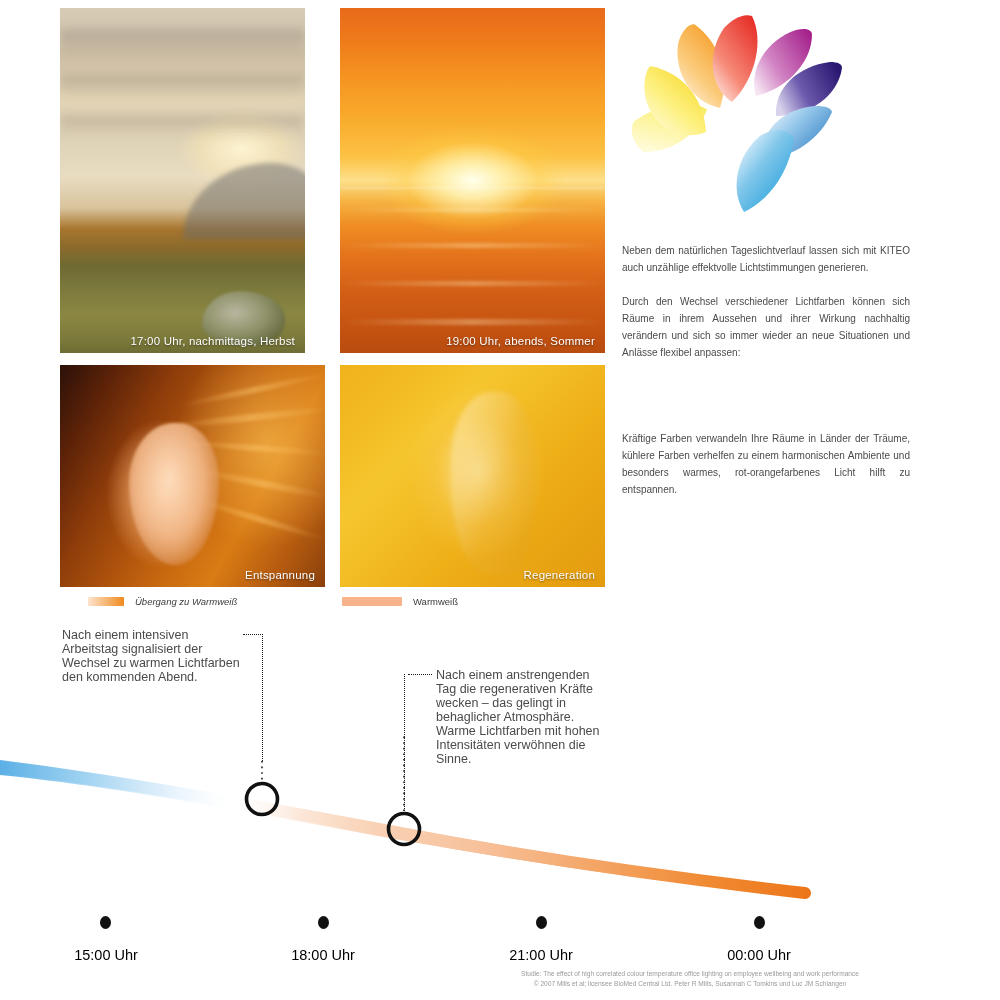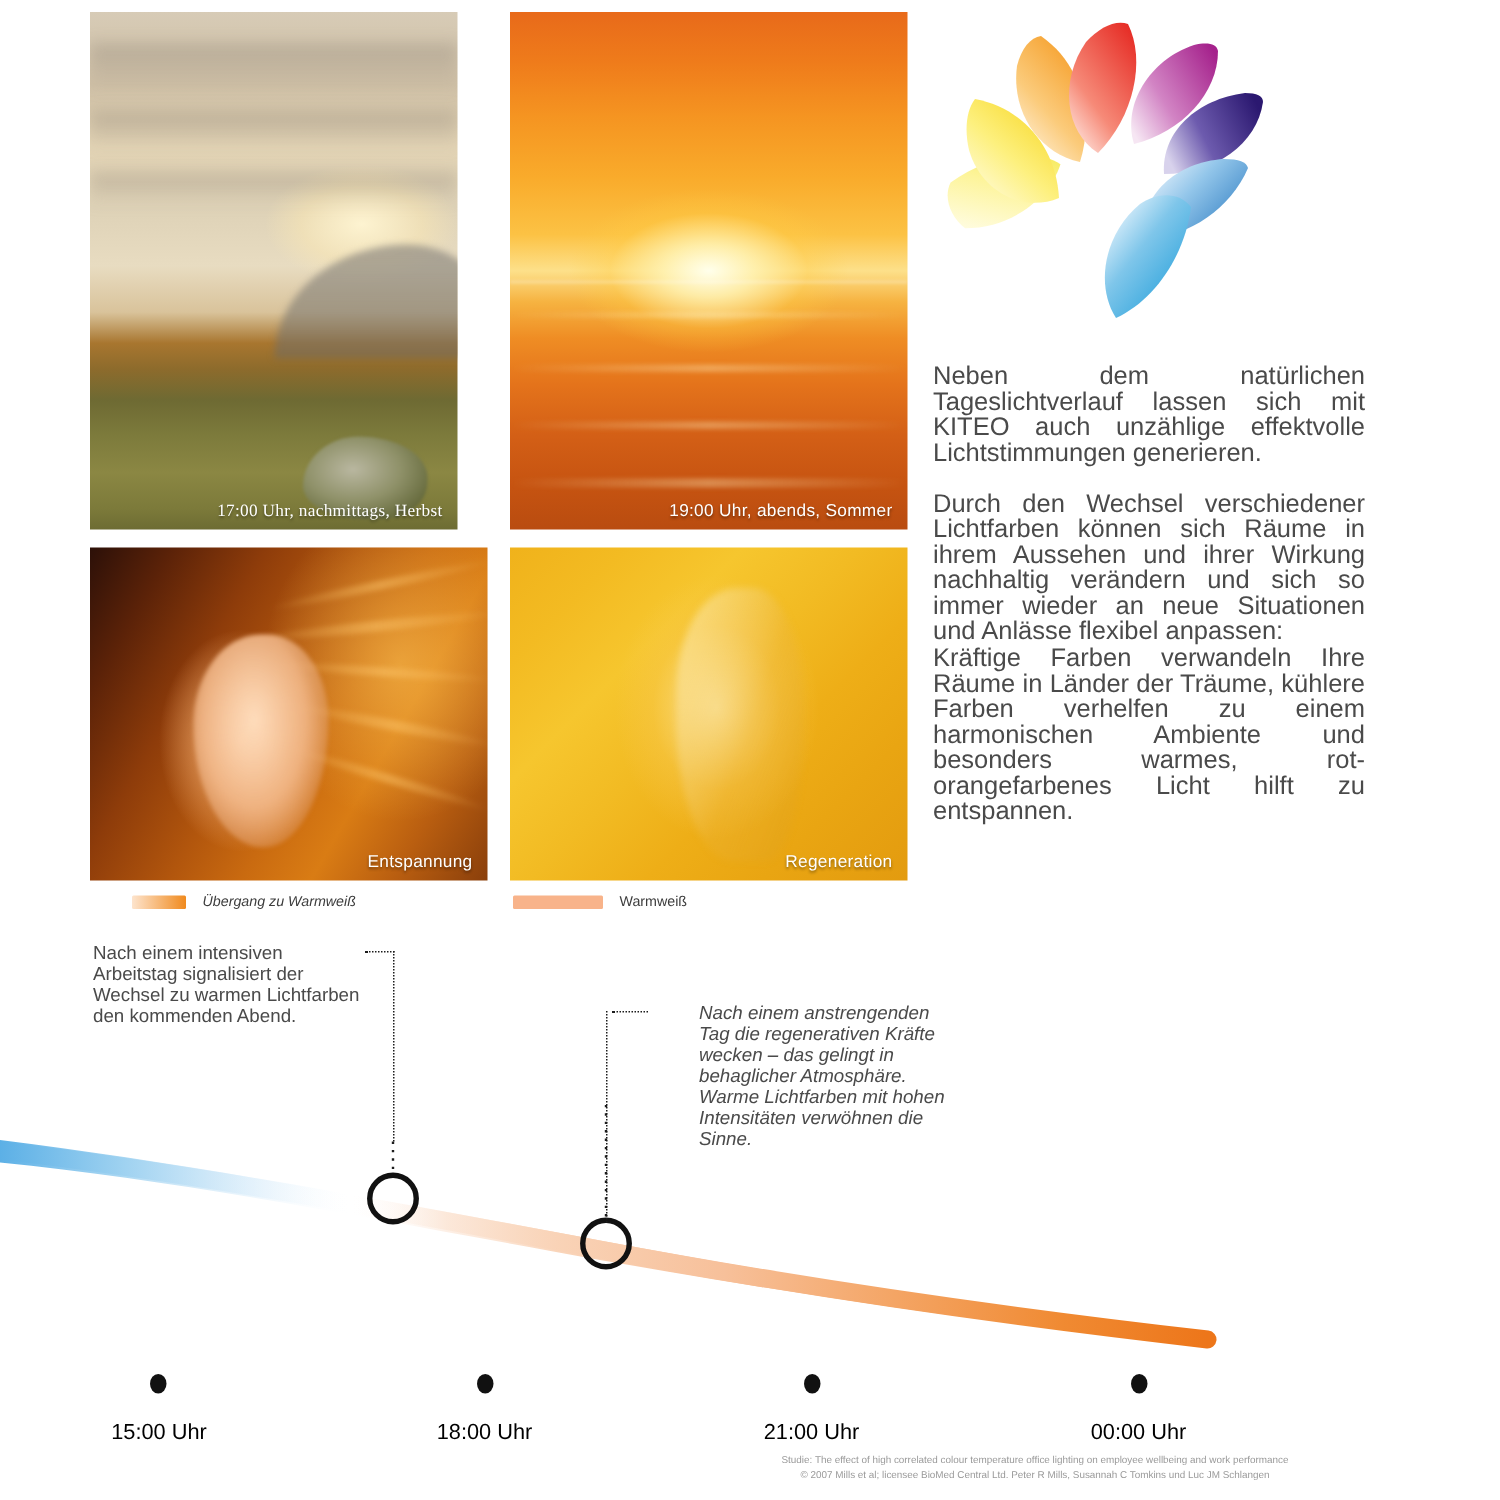--- a/index.html
+++ b/index.html
@@ -46,21 +46,20 @@
         #ded2b7 38%,
         #e8dcc1 49%,
         #d9c39b 58%,
         #a8762f 64%,
         #8d6b2c 69%,
         #6e6a33 75%,
         #7d7b3c 82%,
         #8b8743 89%,
         #7c7a3a 96%,
         #6d6c33 100%);
-    font-family: Liberation Serif, serif;
   }
   #photo-autumn .cloudband {
     position: absolute; left: 0; right: 0;
     background: linear-gradient(to bottom, rgba(120,110,100,.30), rgba(190,180,165,.05));
     filter: blur(5px);
   }
   #photo-autumn .hill {
     position: absolute;
     left: 50%; right: -10%;
     top: 45%; height: 22%;
@@ -160,21 +159,21 @@
 
   
   .legend-item { position: absolute; display: flex; align-items: center; }
   .legend-swatch { height: 9px; border-radius: 1px; }
   .legend-label { font-size: 9.5px; color: #3c3c3c; margin-left: 11px; white-space: nowrap; }
 
   
   .body-col { position: absolute; left: 622px; width: 288px; }
   .body-col p {
     margin: 0 0 17px 0;
-    font-size: 17px;
+    font-size: 10px;
     line-height: 17px;
     text-align: justify;
     color: #4a4a4a;
   }
 
   
   #kiteo-logo { position: absolute; left: 624px; top: 8px; width: 250px; height: 212px; }
 
   
   .callout {
@@ -323,21 +322,21 @@
 
 <div class="body-col" style="top:242px;">
   <p>Neben dem natürlichen Tageslichtverlauf lassen sich mit KITEO auch unzählige effektvolle Lichtstimmungen generieren.</p>
   <p>Durch den Wechsel verschiedener Lichtfarben können sich Räume in ihrem Aussehen und ihrer Wirkung nachhaltig verändern und sich so immer wieder an neue Situationen und Anlässe flexibel anpassen:</p>
 </div>
 <div class="body-col" style="top:430px;">
   <p>Kräftige Farben verwandeln Ihre Räume in Länder der Träume, kühlere Farben verhelfen zu einem harmonischen Ambiente und besonders warmes, rot-orangefarbenes Licht hilft zu entspannen.</p>
 </div>
 
 <div class="callout" style="left:62px; top:628px; width:180px;">Nach einem intensiven Arbeitstag signalisiert der Wechsel zu warmen Lichtfarben den kommenden Abend.</div>
-<div class="callout" style="left:466px; top:668px; width:170px;font-style:italic;">Nach einem anstrengenden Tag die regenerativen Kräfte wecken – das gelingt in behaglicher Atmosphäre. Warme Lichtfarben mit hohen Intensitäten verwöhnen die Sinne.</div>
+<div class="callout" style="left:436px; top:668px; width:170px;">Nach einem anstrengenden Tag die regenerativen Kräfte wecken – das gelingt in behaglicher Atmosphäre. Warme Lichtfarben mit hohen Intensitäten verwöhnen die Sinne.</div>
 
 <div id="timeline">
   <svg viewBox="0 0 1000 265" width="1000" height="265" aria-hidden="true">
     <defs>
       <linearGradient id="curveGrad" x1="0" y1="0" x2="1" y2="0">
         <stop offset="0%" stop-color="#5cb0e6" stop-opacity="1"></stop>
         <stop offset="10%" stop-color="#9bd0f0" stop-opacity=".85"></stop>
         <stop offset="21%" stop-color="#d8ecfa" stop-opacity=".45"></stop>
         <stop offset="29%" stop-color="#ffffff" stop-opacity=".06"></stop>
         <stop offset="37%" stop-color="#fbe2d0" stop-opacity=".55"></stop>

